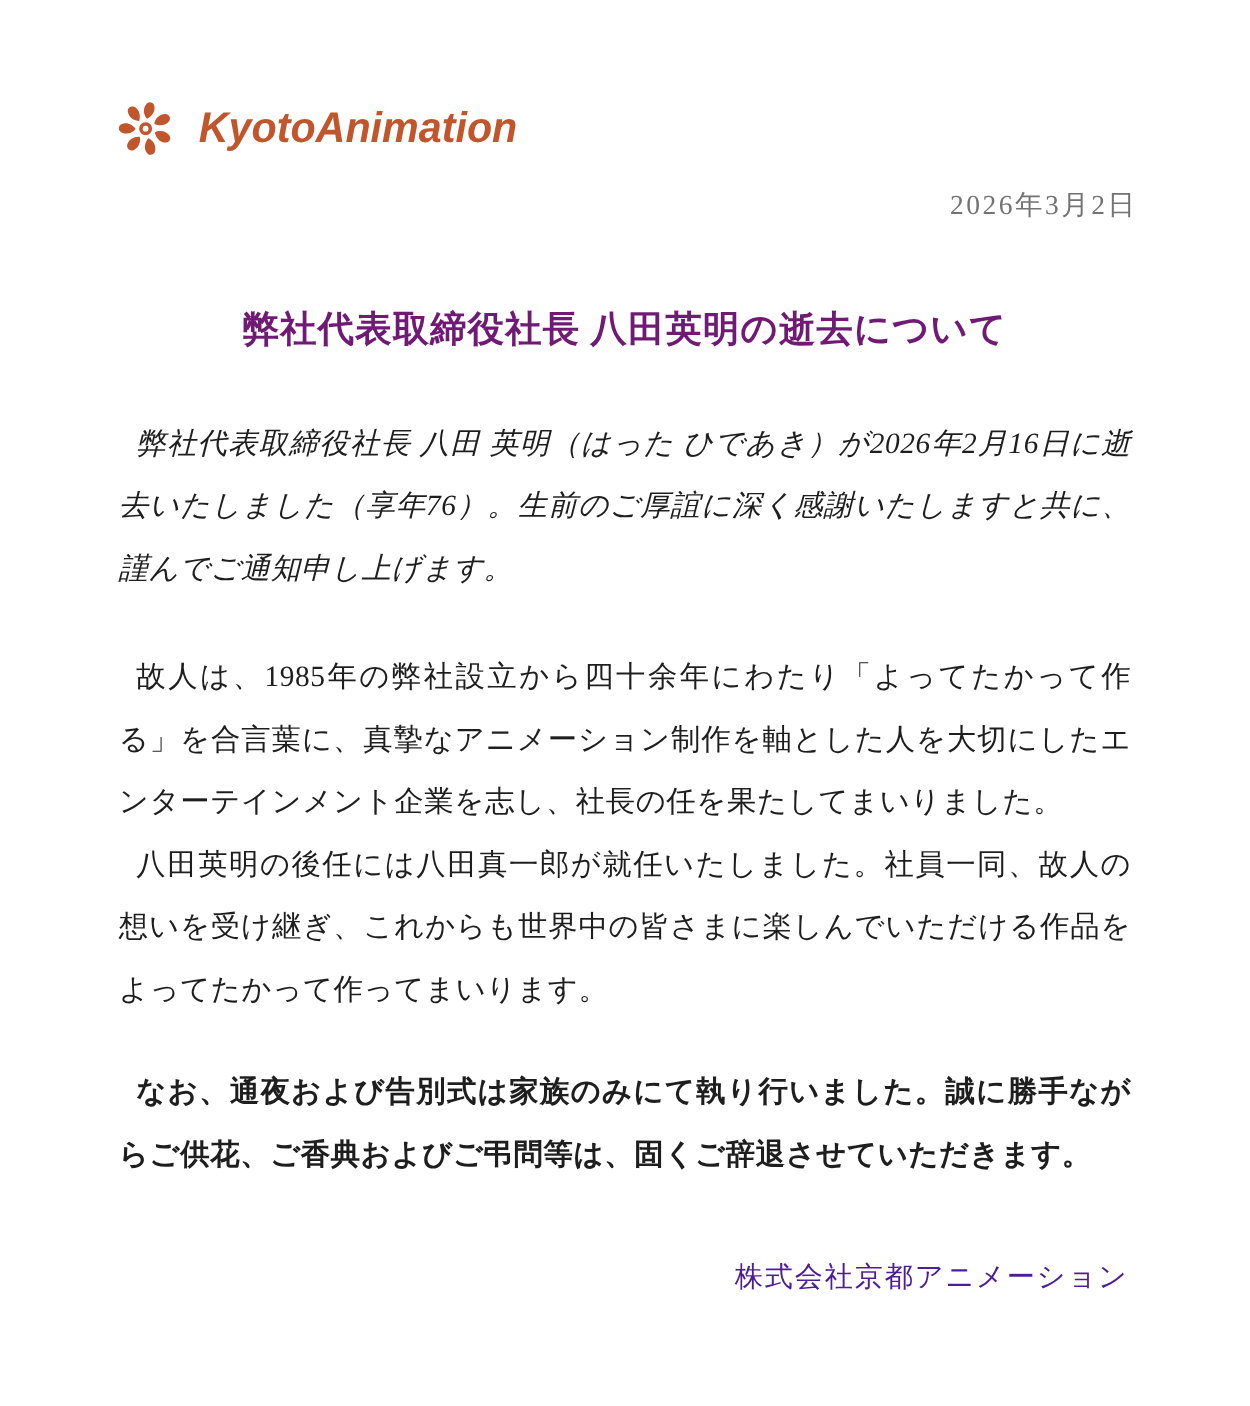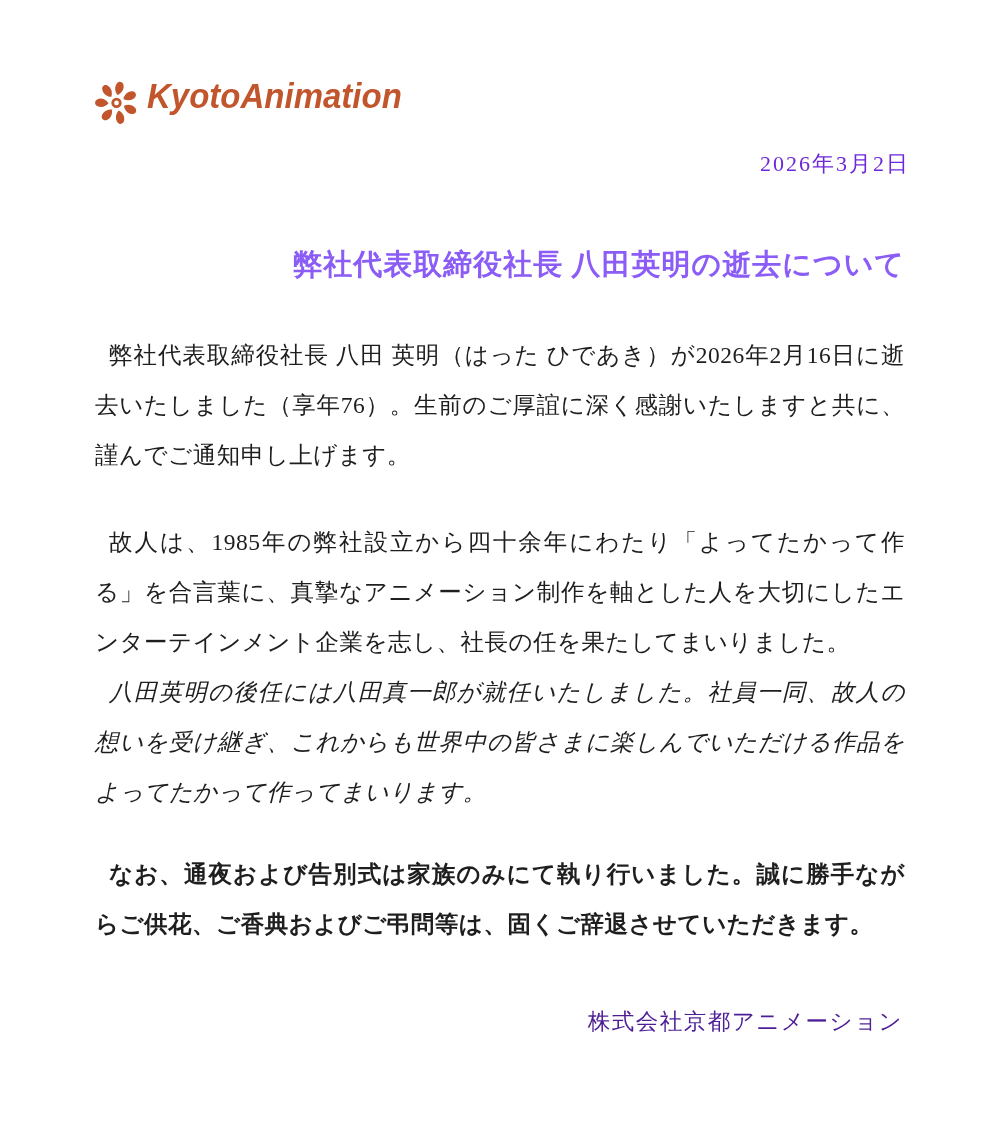--- a/index.html
+++ b/index.html
@@ -14,22 +14,22 @@
     margin: 0 auto;
     background: #ffffff;
     color: #1e1e1e;
     font-family: "Liberation Serif", "DejaVu Serif", serif;
     overflow: hidden;
     box-sizing: border-box;
   }
   
   .logo {
     display: flex;
-    align-items: flex-start;
-    gap: 7px;
+    align-items: center;
+    gap: 19px;
     margin: 78px 0 0 93px;
     height: 48px;
   }
   .logo-icon {
     display: inline-flex;
     width: 47px;
     height: 48px;
     color: var(--brand, #c1552b);
   }
   .logo-icon svg { width: 100%; height: 100%; }
@@ -42,46 +42,46 @@
     color: var(--brand, #c1552b);
     transform: scaleY(1.04);
   }
   
   .date {
     margin: 24px 90px 0 0;
     text-align: right;
     font-size: 22px;
     line-height: 28px;
     letter-spacing: 2px;
-    color: #6d28d9;
+    color: #737373;
   }
   
   .title {
     margin: 66px 95px 0 95px;
-    text-align: right;
+    text-align: center;
     font-size: 29px;
     font-weight: bold;
     line-height: 40px;
     letter-spacing: 1px;
-    color: #8b5cf6;
+    color: #701a75;
   }
   
   .body-text {
     margin: 0 95px;
     font-size: 23.5px;
     line-height: 50px;
     text-align: justify;
     text-justify: inter-ideograph;
     text-indent: 0.6em;
     letter-spacing: 0.5px;
     color: #1e1e1e;
   }
-  .p-first  { margin-top: 46px; }
+  .p-first  { margin-top: 46px; font-style: italic; }
   .p-second { margin-top: 37px; }
-  .p-third  { margin-top: 0; font-style: italic; }
+  .p-third  { margin-top: 0; }
   .p-fourth { margin-top: 32px; font-weight: bold; }
   
   .signature {
     margin: 48px 97px 0 0;
     text-align: right;
     font-size: 22.5px;
     line-height: 50px;
     letter-spacing: 1.5px;
     color: #4c1d95;
   }

